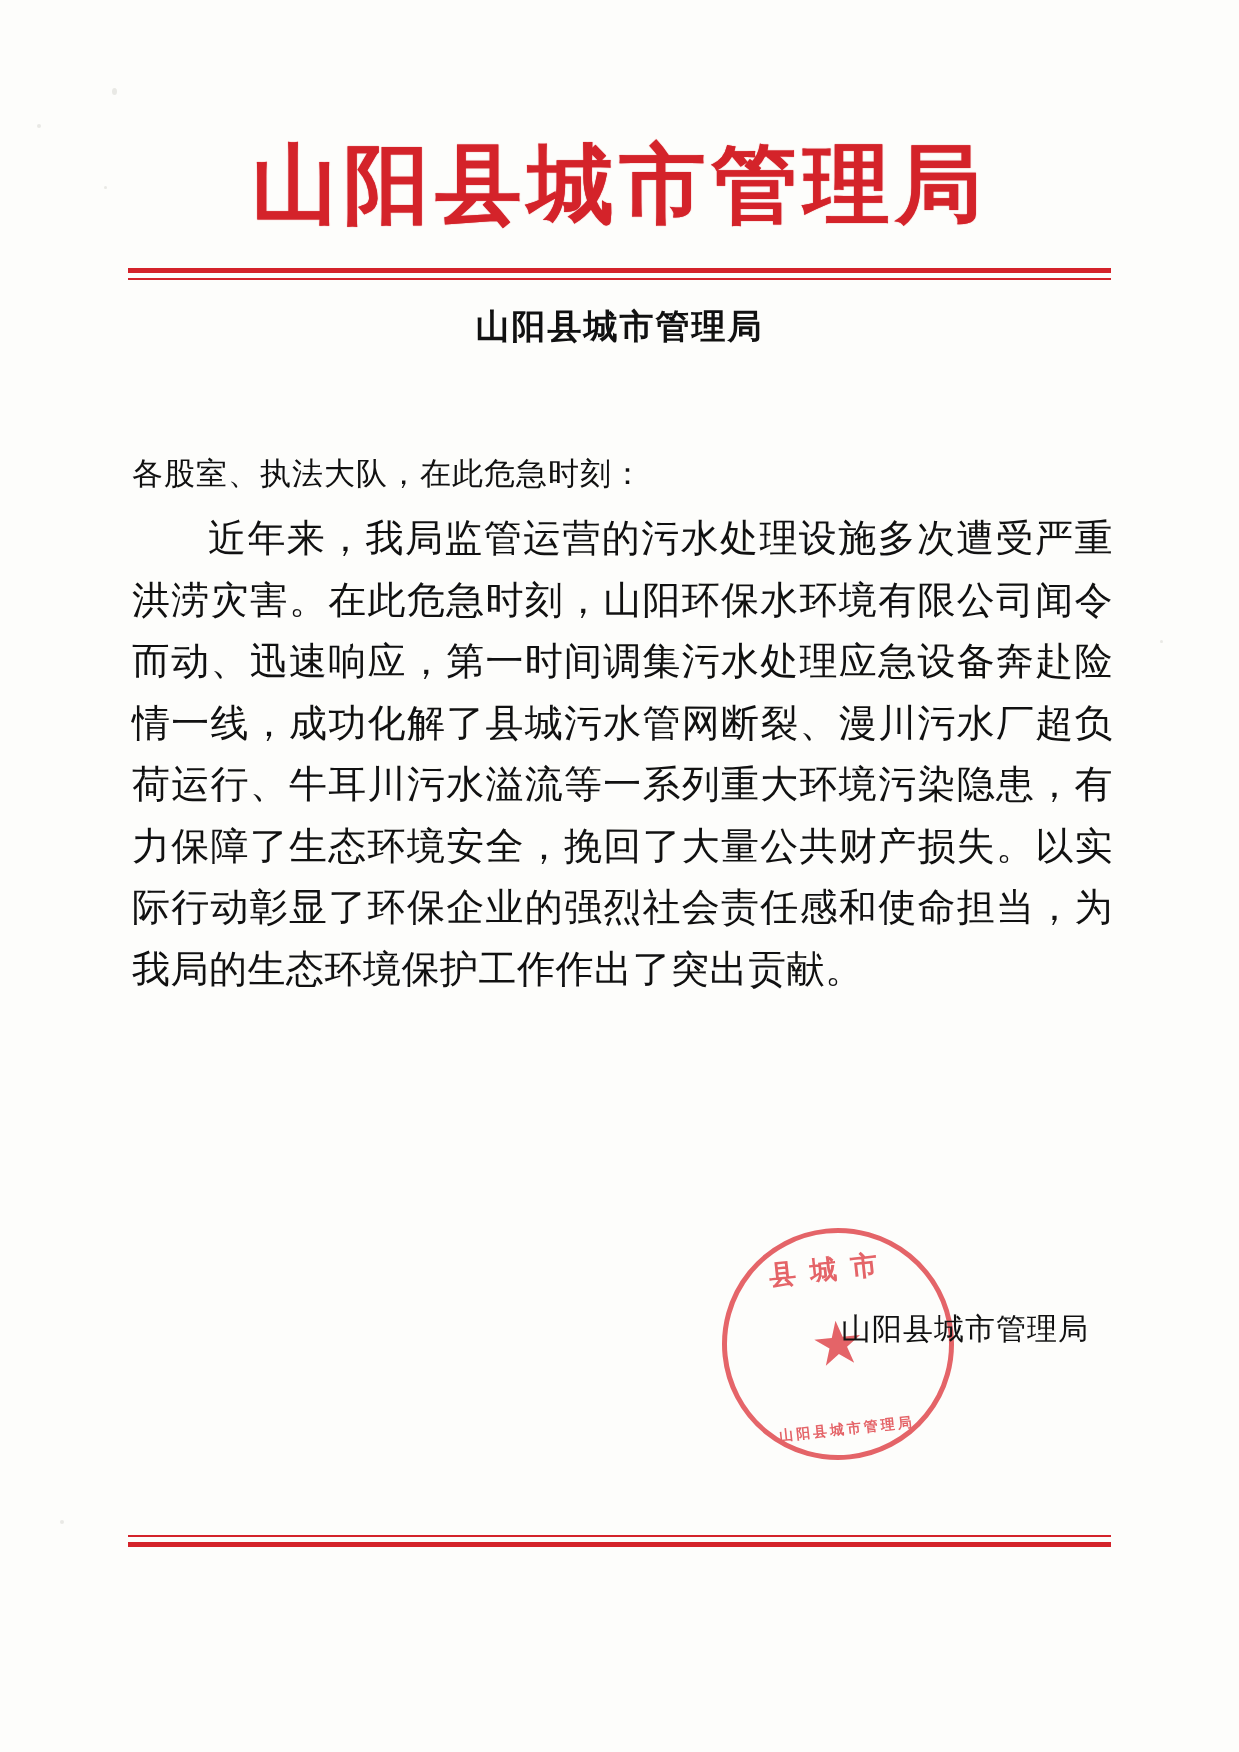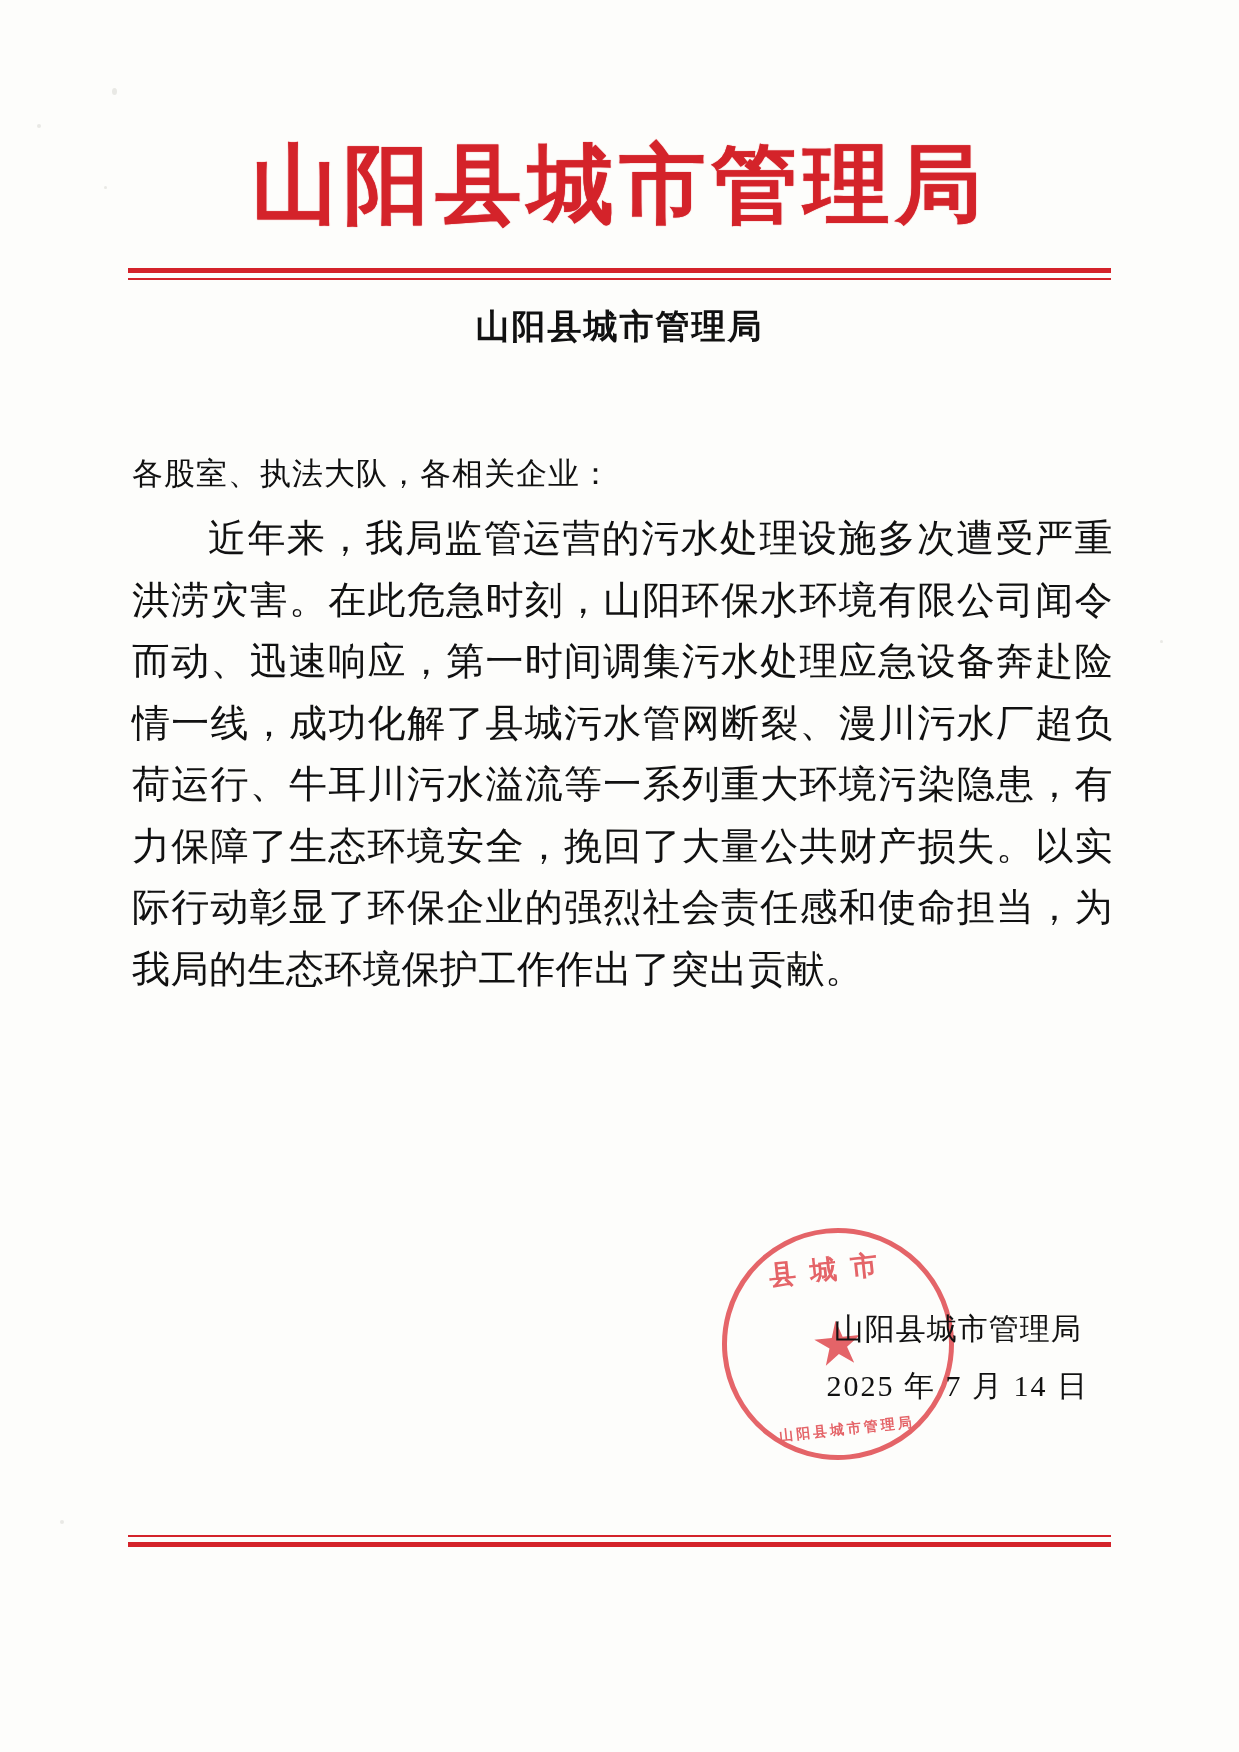--- a/index.html
+++ b/index.html
@@ -184,35 +184,34 @@
   <div class="rule-wrap">
     <div class="rule-thick"></div>
     <div class="rule-thin"></div>
   </div>
 
   <div class="doc-title">
     <div class="line line1">山阳县城市管理局</div>
   </div>
 
   <div class="body-area">
-    <div class="salutation">各股室、执法大队，各相关企业：</div>
+    <div class="salutation">各股室、执法大队，在此危急时刻：</div>
     <p class="para">近年来，我局监管运营的污水处理设施多次遭受严重洪涝灾害。在此危急时刻，山阳环保水环境有限公司闻令而动、迅速响应，第一时间调集污水处理应急设备奔赴险情一线，成功化解了县城污水管网断裂、漫川污水厂超负荷运行、牛耳川污水溢流等一系列重大环境污染隐患，有力保障了生态环境安全，挽回了大量公共财产损失。以实际行动彰显了环保企业的强烈社会责任感和使命担当，为我局的生态环境保护工作作出了突出贡献。</p>
   </div>
 
   <div class="seal">
     <div class="seal-top-text">县城市</div>
     <div class="seal-star">
         <span>★</span>
       </div>
     <div class="seal-bottom-text">山阳县城市管理局</div>
   </div>
 
   <div class="signature">
     <div>山阳县城市管理局</div>
-    <div class="sig-date">2025 年 7 月 14 日</div>
   </div>
 
   <div class="footer-rules">
     <div class="rule-thin"></div>
     <div class="rule-thick"></div>
   </div>
 
 </div>
 
 </body></html>

